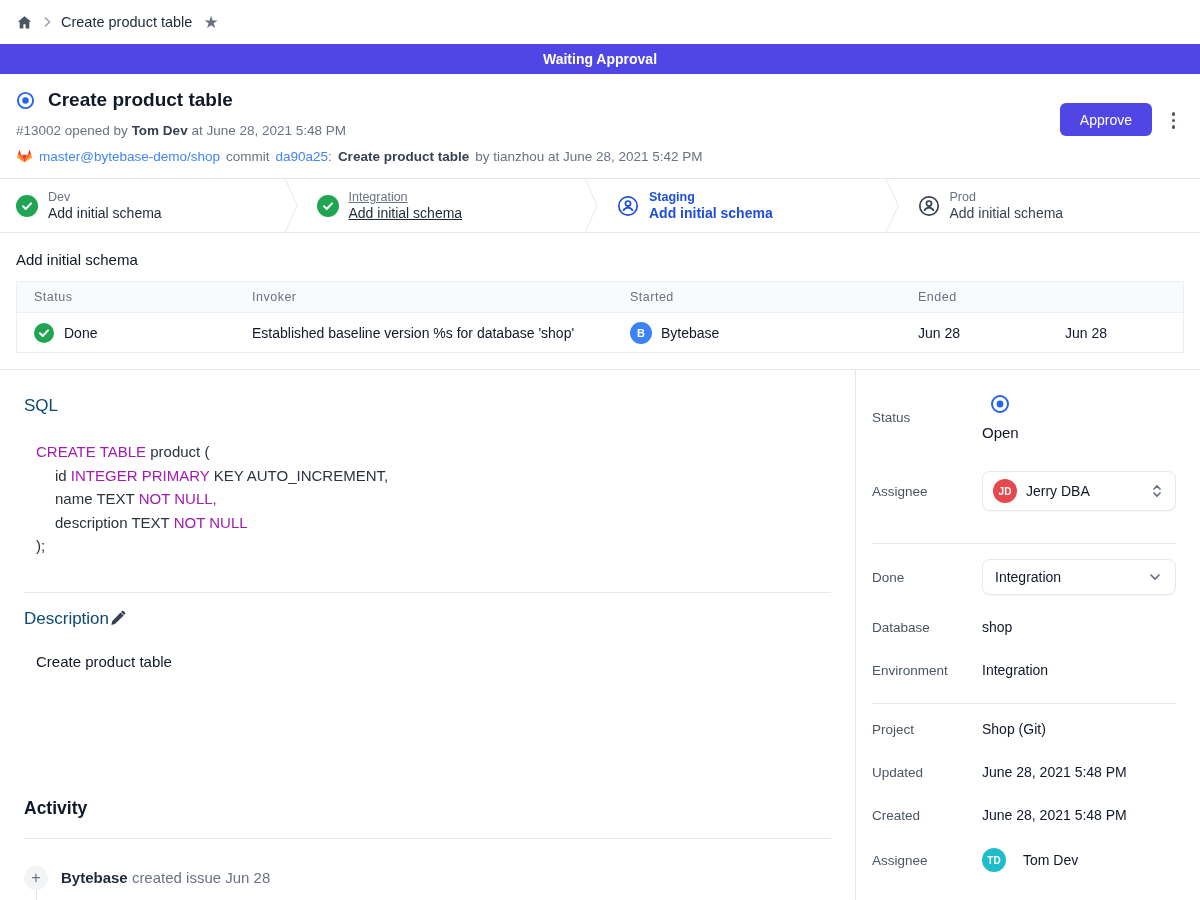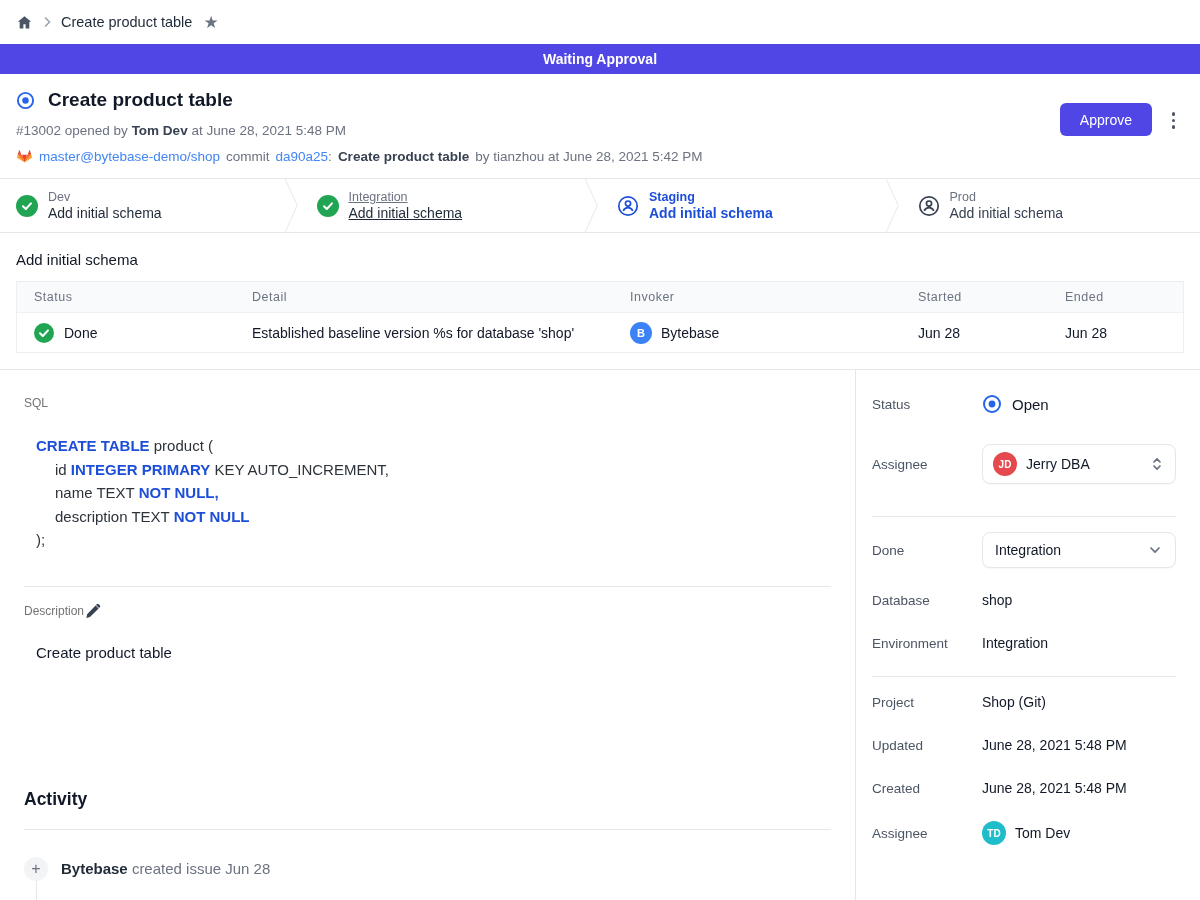--- a/index.html
+++ b/index.html
@@ -60,58 +60,58 @@
   .cell-status .done-circle { width:20px; height:20px; }
   .cell-invoker { display:flex; align-items:center; gap:9px; }
   .avatar { border-radius:50%; color:#fff; display:flex; align-items:center; justify-content:center; font-weight:700; flex:none; }
   .av-b { width:22px; height:22px; background:#3b82f6; font-size:11px; }
 
   
   .main { display:flex; border-top:1px solid #e5e7eb; height:532px; }
   .main-left { width:858px; padding:26px 24px 0; position:relative; }
   .sidebar { flex:1; border-left:1px solid #e5e7eb; padding:24px 24px 0 16px; }
 
-  .sql-label, .desc-label { font-size:12px; color:#737373; }
+  .sql-label, .desc-label { font-size:17px; color:#0c4a6e; }
   .sql-code { margin:24px 0 0 12px; font-size:15px; line-height:23.6px; color:#2d333b; }
   .sql-line { white-space:pre; }
   .sql-line.ind { padding-left:19px; }
-  .kw { color:#1d4ed8;font-weight:bold; }
+  .kw { color:#a21caf; }
   .hr { border:none; border-top:1px solid #e5e7eb; margin-top:34px; }
   .desc-head { margin-top:16px; display:flex; align-items:center; }
   .pencil { width:17px; height:17px; color:#374151; cursor:pointer; }
   .desc-text { margin:24px 0 0 12px; font-size:15px; color:#111827; }
   .activity-h { margin-top:128px; font-size:17.5px; font-weight:700; color:#111827; }
   .activity-hr { border:none; border-top:1px solid #e5e7eb; margin-top:19px; }
   .act-item { margin-top:27px; display:flex; align-items:center; gap:13px; }
   .plus-circle { width:24px; height:24px; border-radius:50%; background:#f3f4f6; color:#6b7280;
     display:flex; align-items:center; justify-content:center; font-size:16px; }
   .act-text { font-size:15px; color:#6b7280; }
   .act-text .actor { color:#1f2937; font-weight:600; }
   .act-line { margin-left:11.5px; width:1px; height:26px; background:#e5e7eb; }
 
   
   .side-row { display:flex; align-items:center; }
   .side-label { width:110px; flex:none; font-size:13.5px; color:#4b5563; }
   .side-value { font-size:14px; color:#111827; font-weight:500; }
   .row-status { margin-bottom:30px; }
-  .status-val { display:flex; align-items:center; gap:10px; font-size:15px; color:#111827; }
+  .status-val { display:flex; align-items:center; gap:10px; font-size:15px; color:#111827;flex-direction:column; }
   .status-ic { width:20px; height:20px; }
   .row-assignee { margin-bottom:32px; }
   .select { width:194px; border:1px solid #e5e7eb; border-radius:8px; background:#fff;
     display:flex; align-items:center; box-shadow:0 1px 1px rgba(0,0,0,.03); cursor:pointer; }
   .sel-assignee { height:40px; padding:0 10px 0 10px; gap:9px; }
   .av-jd { width:24px; height:24px; background:#e5484d; font-size:10px; }
   .sel-name { font-size:14px; color:#111827; flex:1; }
   .updown, .chevdown { width:16px; height:16px; color:#6b7280; flex:none; }
   .side-div { border:none; border-top:1px solid #e5e7eb; margin-bottom:15px; }
   .row-stage { margin-bottom:22px; }
   .sel-stage { height:36px; padding:0 12px; }
   .field-row { height:20px; margin-bottom:23px; }
   .row-creator { margin-bottom:0; }
-  .creator-val { display:flex; align-items:center; gap:9px; }
+  .creator-val { display:flex; align-items:center; gap:17px; }
   .av-td { width:24px; height:24px; background:#1fbdca; font-size:10px; }
 </style>
 </head>
 <body>
 
 <div class="crumbbar">
   <svg class="home" viewBox="0 0 24 24" fill="currentColor">
       <path d="M12 3.2 2.6 11h2.6v9.5h5.2v-6h3.2v6h5.2V11h2.6L12 3.2z"></path>
     </svg>
   <svg class="sep" width="10" height="14" viewBox="0 0 10 14" fill="none" stroke="#9ca3af" stroke-width="1.6">
@@ -213,21 +213,20 @@
       <span class="s-task">Add initial schema</span>
     </span>
   </div>
 </div>
 
 <div class="task-section">
   <div class="task-heading">Add initial schema</div>
   <div class="ttable">
     <div class="trow thead">
       <span>Status</span>
-      <span>Detail</span>
       <span>Invoker</span>
       <span>Started</span>
       <span>Ended</span>
     </div>
     <div class="trow tbody">
       <span class="cell-status">
         <span class="done-circle">
           <svg viewBox="0 0 12 12" fill="none" stroke="#fff" stroke-width="2" stroke-linecap="round" stroke-linejoin="round">
               <polyline points="2,6.2 4.8,9 10,3.4"></polyline>
             </svg>

